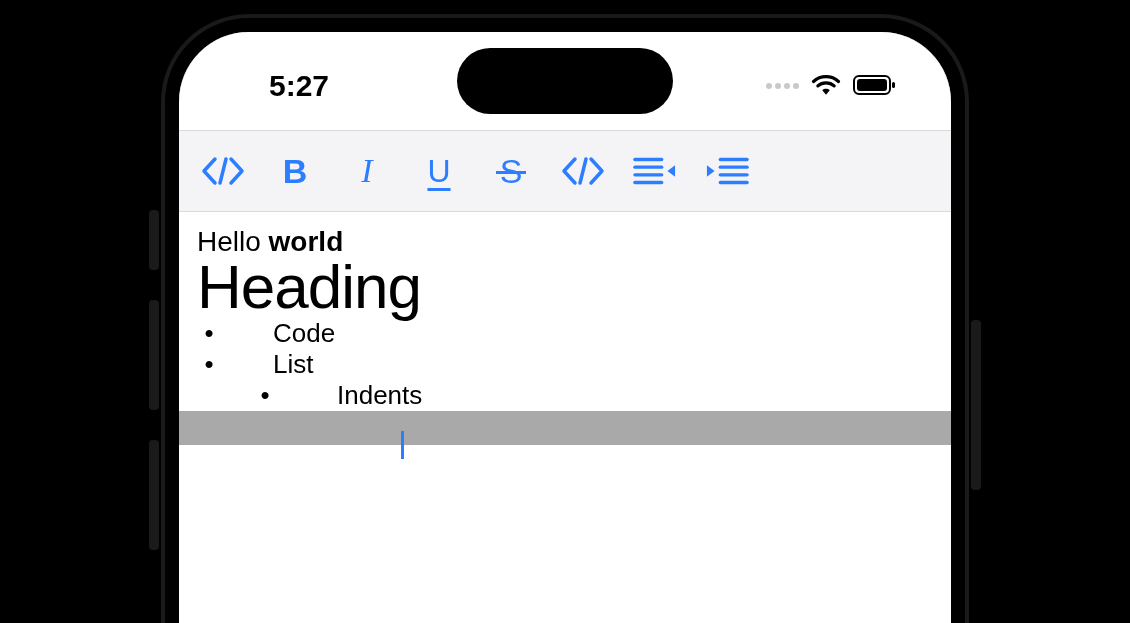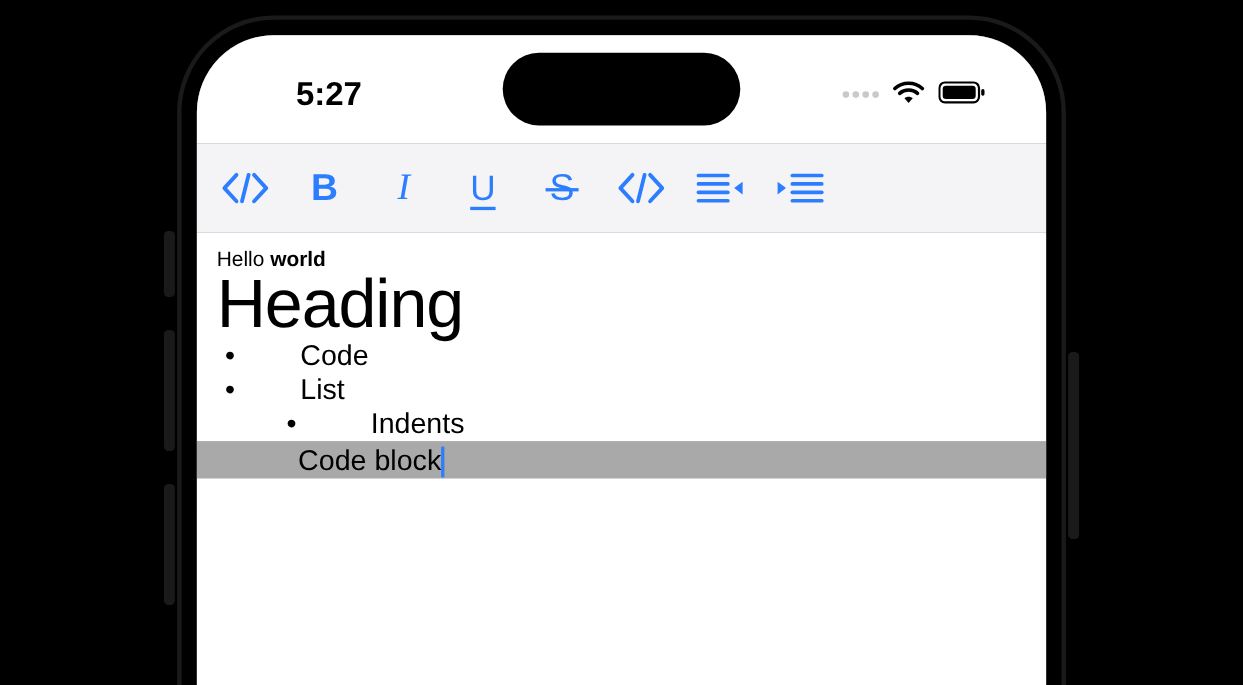--- a/index.html
+++ b/index.html
@@ -81,21 +81,21 @@
       height: 44px;
       color: #2d7dff;
       cursor: pointer;
     }
     .tool-btn svg { display: block; }
     .editor {
       padding: 14px 18px 0 18px;
       background: #fff;
       color: #000;
     }
-    .line-hello { font-size: 19px; }
+    .line-hello { font-size: 28px; }
     .line-heading { font-size: 62px; font-weight: 400; line-height: 1.0; margin-top: -2px; letter-spacing: -1px; }
     .list-line { font-size: 26px; display: flex; align-items: center; }
     .bullet { width: 24px; text-align: center; }
     .indent1 { width: 52px; }
     .indent2 { width: 56px; }
     .code-block {
       background: #a9a9a9;
       font-size: 26px;
       padding: 0 0 0 0;
       height: 34px;
@@ -226,21 +226,20 @@
       </div>
       <div class="list-line">
         <span class="indent1"></span>
         <span class="bullet" style="width:32px;">•</span>
         <span class="indent2"></span>
         <span>Indents</span>
       </div>
 
       <div class="code-block">
         <div class="code-inner">
-          <span>Code block</span>
           <span class="cursor-bar"></span>
         </div>
       </div>
 
     </div>
 
   </div>
 </div>
 
 </body></html>

